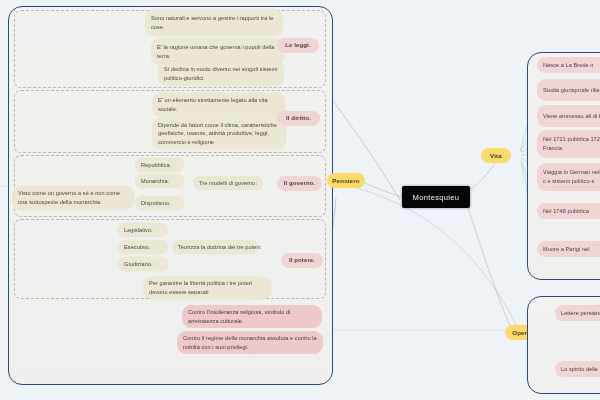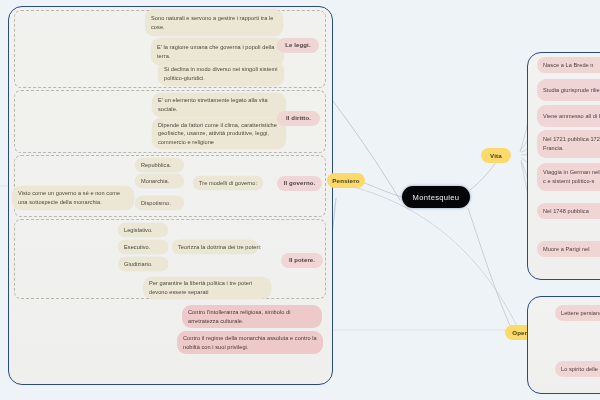--- a/index.html
+++ b/index.html
@@ -64,21 +64,21 @@
     font-weight:bold;
     justify-content:center;
     font-size:6px;
     letter-spacing:.12px;
     border-radius:11px;
   }
   .center-node{
     position:absolute;
     background:#050608;
     color:#f2f3f5;
-    border-radius:11px;
+    border-radius:2px;
     display:flex;align-items:center;justify-content:center;
     font-size:7.6px;
     letter-spacing:.3px;
     box-shadow:0 0 3px rgba(40,80,140,.55);
   }
   .nw{white-space:nowrap;}
   .clip{overflow:hidden;}
 </style>
 </head>
 <body>

